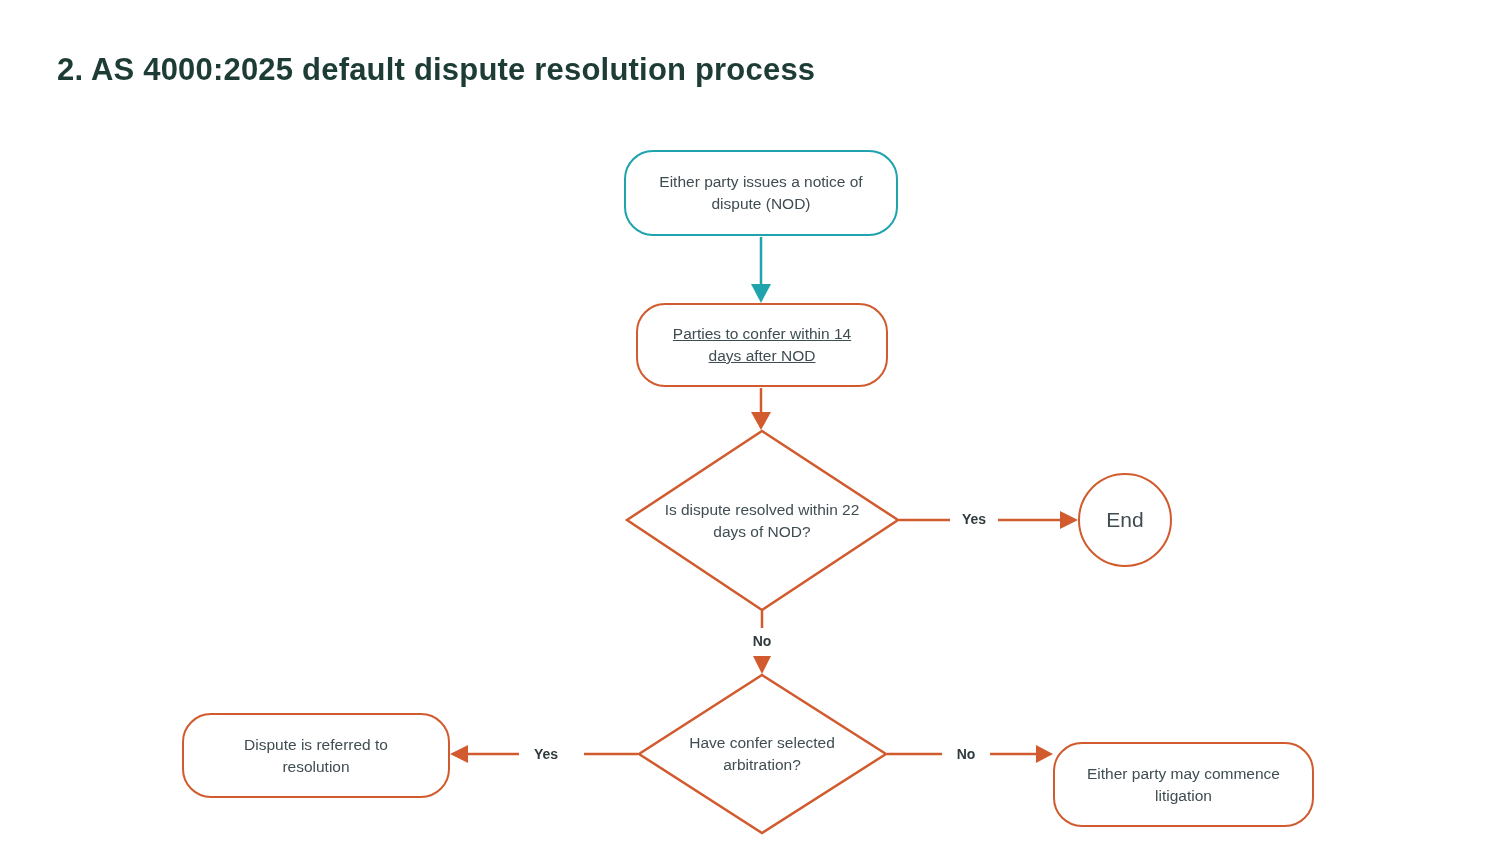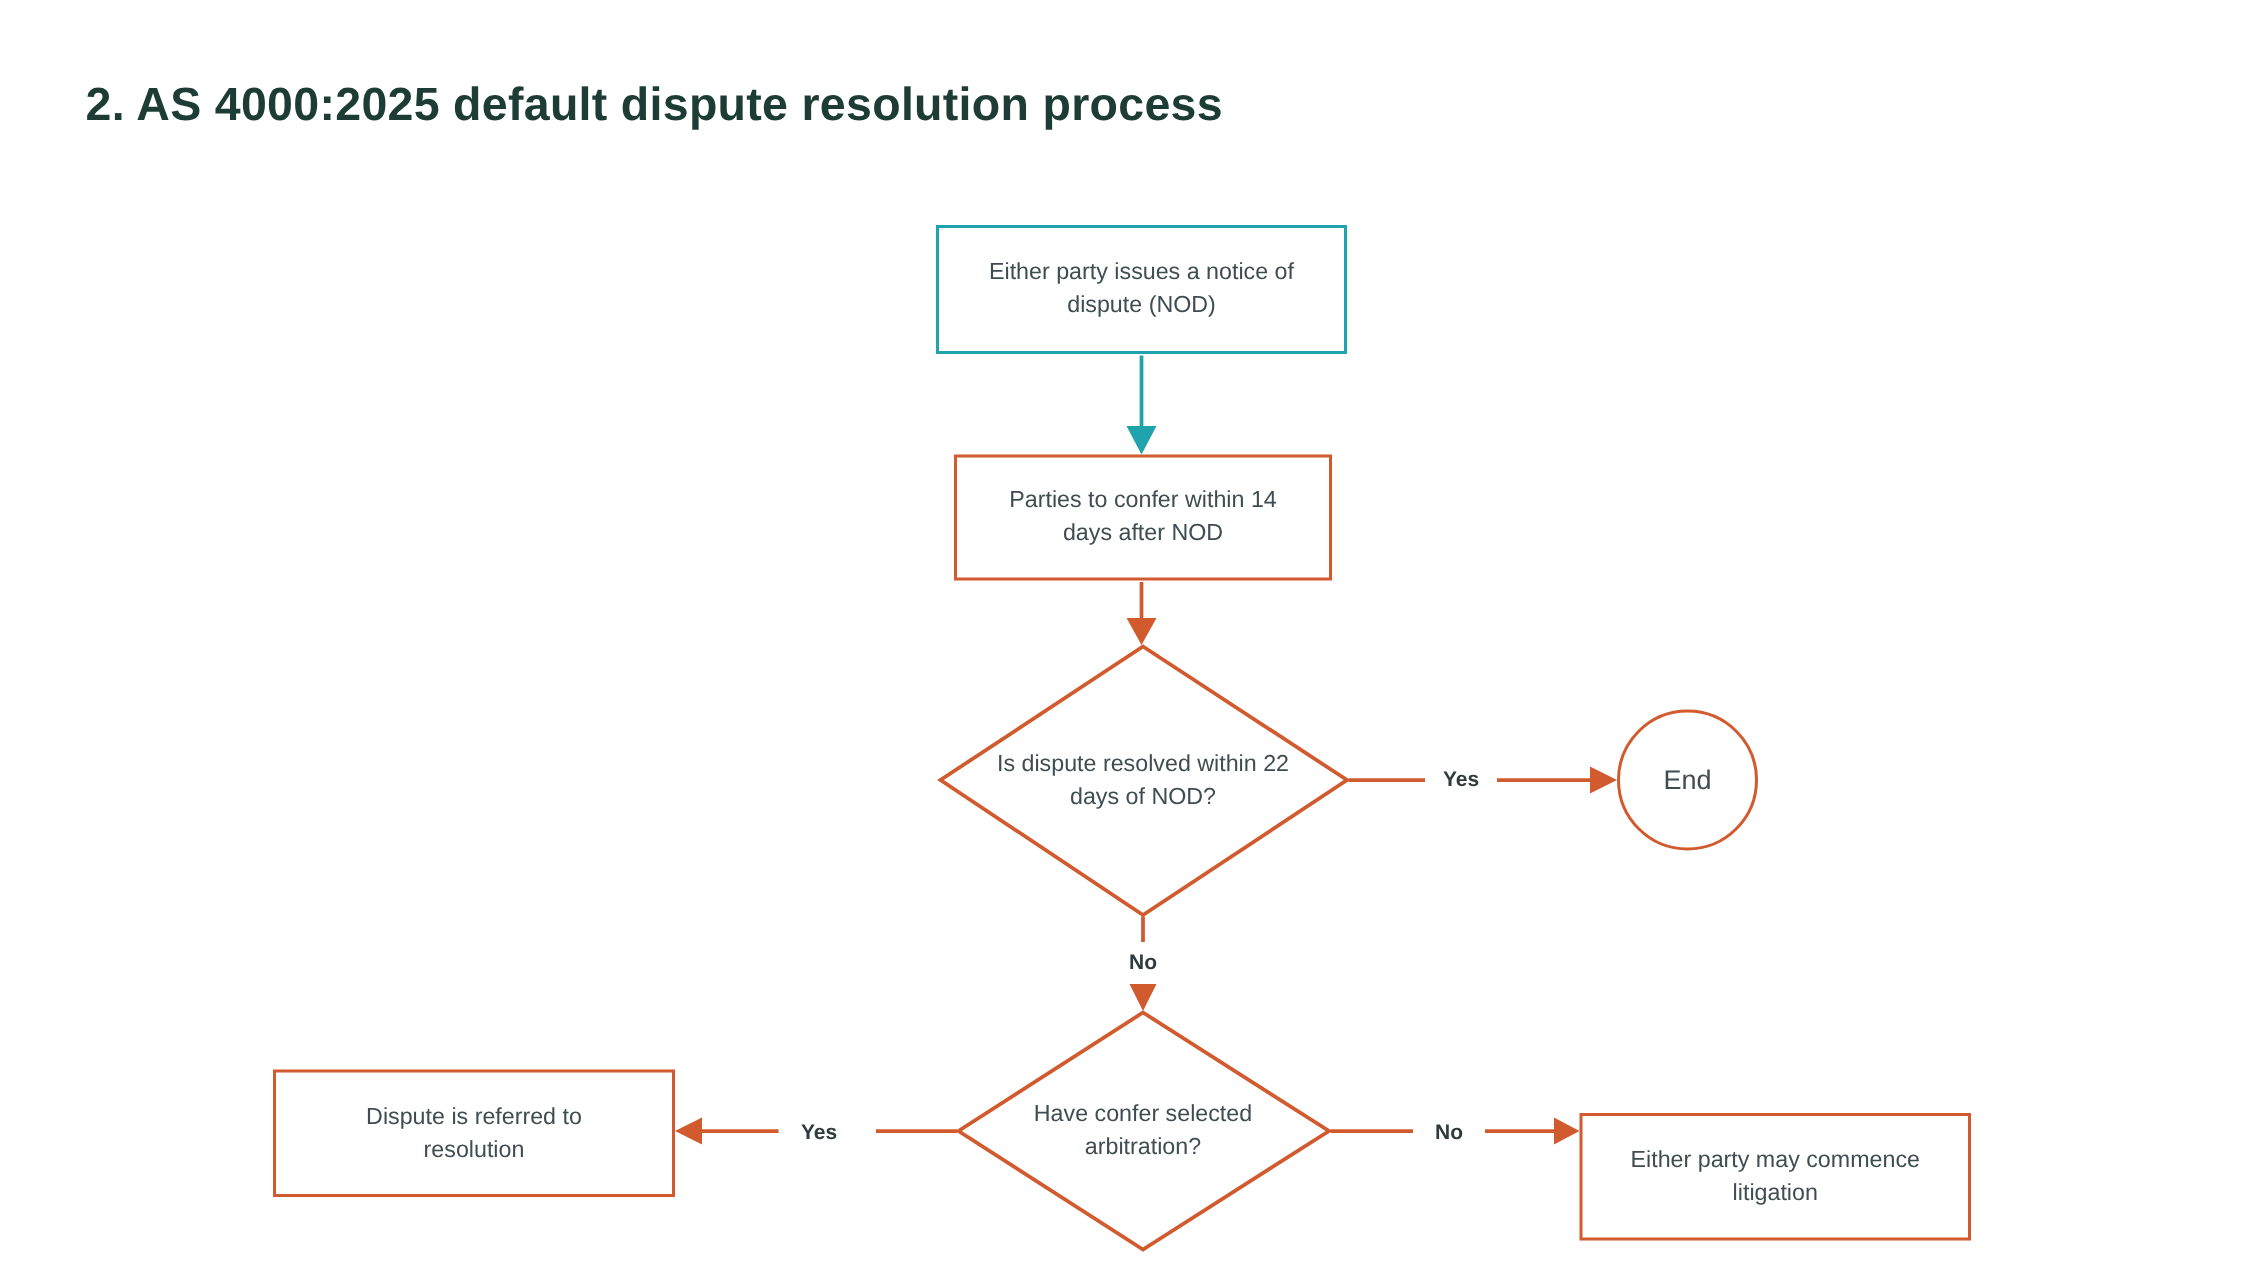--- a/index.html
+++ b/index.html
@@ -26,36 +26,36 @@
   .wire.teal{stroke:var(--teal);}
   .wire.orange{stroke:var(--orange);}
   .shape{fill:#ffffff;stroke-width:2.5px;}
   .shape.orange{stroke:var(--orange);}
   .head{stroke:none;}
   .head.teal{fill:var(--teal);}
   .head.orange{fill:var(--orange);}
   .node{
     position:absolute;display:flex;align-items:center;justify-content:center;
     text-align:center;color:var(--node_text);
-    font-size:15.5px;line-height:22px;background:#ffffff;
+    font-size:15.5px;line-height:22px;background:#ffffff;border-radius:29px;
   }
   .node.rect{border:2.5px solid var(--orange);}
   .node.rect.teal-border{border-color:var(--teal);}
   .node.overlay{background:transparent;}
   .node span{display:inline-block;}
   .edge-label{
     position:absolute;display:flex;align-items:center;justify-content:center;
     font-size:14px;font-weight:700;color:var(--label_text);
     background:#ffffff;text-align:center;
   }
   .end-circle{
     position:absolute;left:1078px;top:473px;width:94px;height:94px;
     border:2.5px solid var(--orange);border-radius:50%;
     display:flex;align-items:center;justify-content:center;
-    font-size:18px;color:var(--node_text);background:#ffffff;
+    font-size:21px;color:var(--node_text);background:#ffffff;
   }
 </style>
 </head>
 <body>
 
 <div class="stage">
 
   <h1 class="page-title">2. AS 4000:2025 default dispute resolution process</h1>
 
   <svg class="wires" viewBox="0 0 1500 844" aria-hidden="true">
@@ -83,21 +83,21 @@
 
     <line class="wire orange" x1="887" y1="754" x2="944" y2="754"></line>
     <line class="wire orange" x1="989" y1="754" x2="1036" y2="754"></line>
     <polygon class="head orange" points="1036,745 1036,763 1053,754"></polygon>
   </svg>
 
   <div class="node rect teal-border" style="left:624px;top:150px;width:274px;height:86px;">
     <span style="width:232px;">Either party issues a notice of dispute (NOD)</span>
   </div>
 
-  <div class="node rect" style="left:636px;top:303px;width:252px;height:84px;">
+  <div class="node rect" style="left:636px;top:303px;width:252px;height:84px;text-decoration:underline;">
     <span style="width:205px;">Parties to confer within 14 days after NOD</span>
   </div>
 
   <div class="node overlay" style="left:656px;top:481px;width:212px;height:80px;">
     <span style="width:212px;">Is dispute resolved within 22 days of NOD?</span>
   </div>
 
   <div class="end-circle">
     <span>End</span>
   </div>

